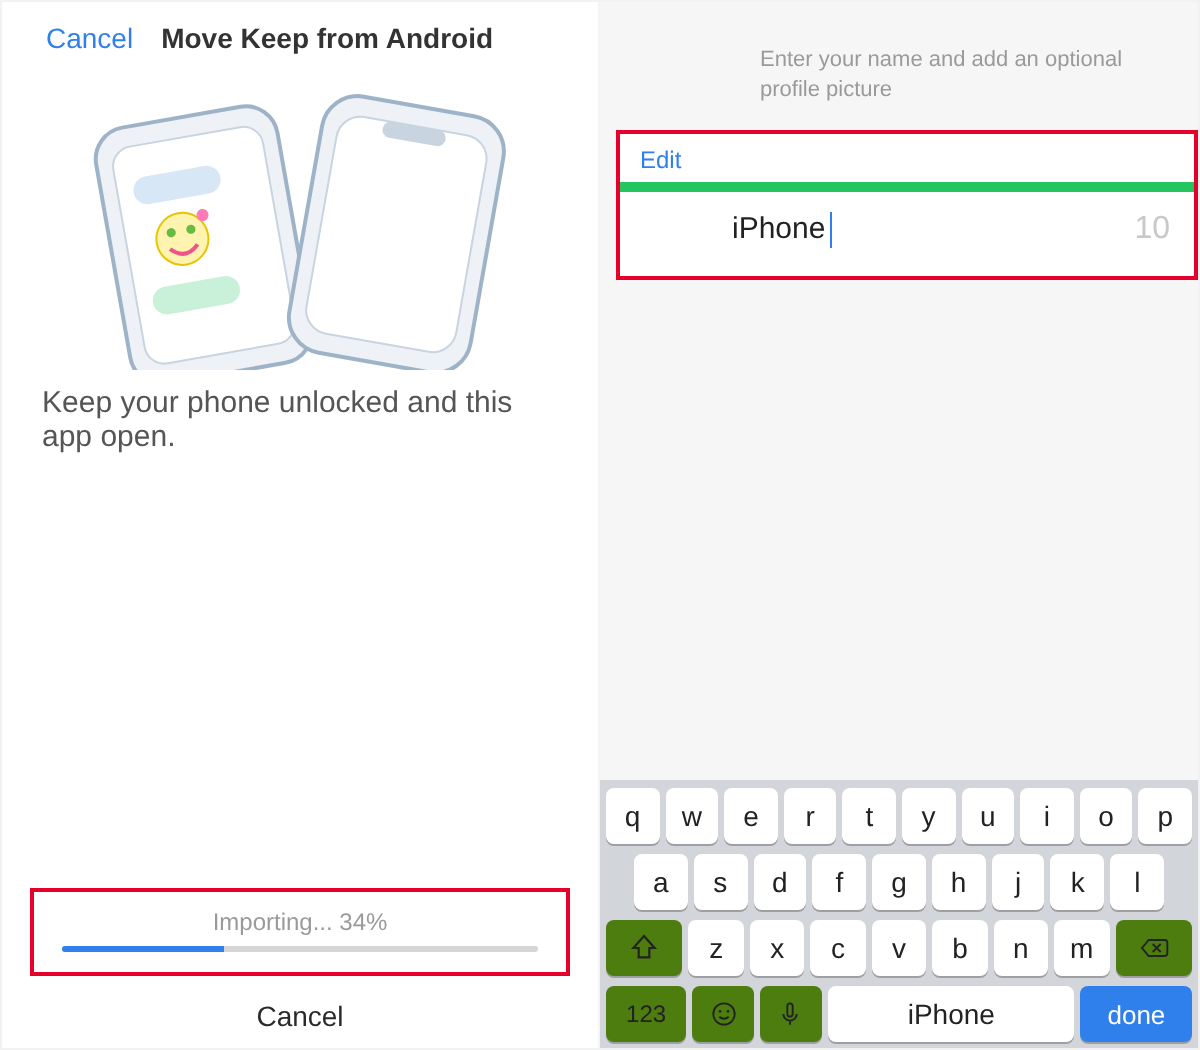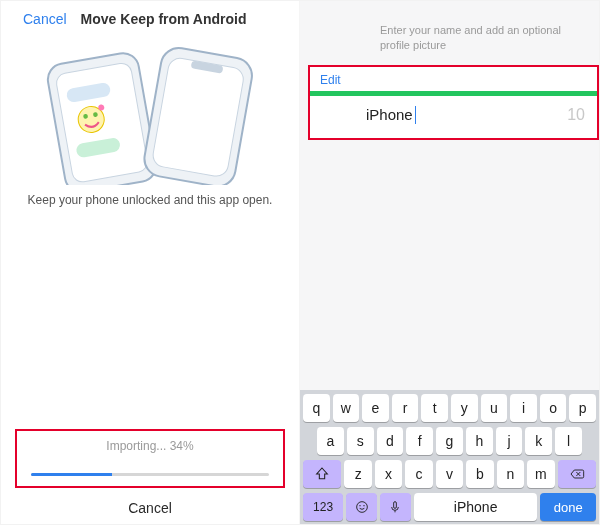--- a/index.html
+++ b/index.html
@@ -53,39 +53,39 @@
   
   .headline {
     font-weight: 700;
     font-size: 20px;
     text-align: center;
     line-height: 1.25;
     padding: 4px 24px 6px 24px;
     color:#2f3136;
   }
   .subline {
-    text-align: center;
-    font-size: 12px;
+    text-align: left;
+    font-size: 15px;
     color: #555;
     padding: 0 20px 10px 20px;
   }
 
   .spacer { flex: 1; }
 
   
   .progress-block {
     border: 2px solid #e4002b;
     margin: 0 14px 8px 14px;
     padding: 8px 8px 10px 8px;
   }
   .progress-label {
     text-align: center;
     font-size: 12px;
     color: #9a9a9a;
-    margin-bottom: 20px;
+    margin-bottom: 5px;
   }
   .progress-bar {
     height: 3px;
     background: #d6d6d6;
     position: relative;
     border-radius: 2px;
     overflow: hidden;
     margin: 0 6px;
   }
   .progress-fill {
@@ -176,21 +176,21 @@
     border-radius:4px;
     box-shadow: 0 1px 0 rgba(0,0,0,0.25);
     height:28px;
     display:flex; align-items:center; justify-content:center;
     font-size:14px;
     color:#222;
     flex:1;
     min-width:0;
   }
   .key-wide { flex:1.4; }
-  .key-fn { background:#c4b5fd; color:#222; }
+  .key-fn { background:#4d7c0f; color:#222; }
   .key-space { flex:4; }
   .key-done { background:#2f80ed; color:#fff; flex:1.8; font-size:13px; }
   .kbd-row2 { padding: 0 14px; }
   .kbd-row3 .key { font-size:14px; }
   .key svg { width:16px; height:16px; }
 </style>
 </head>
 <body>
 
 <div class="frame">

